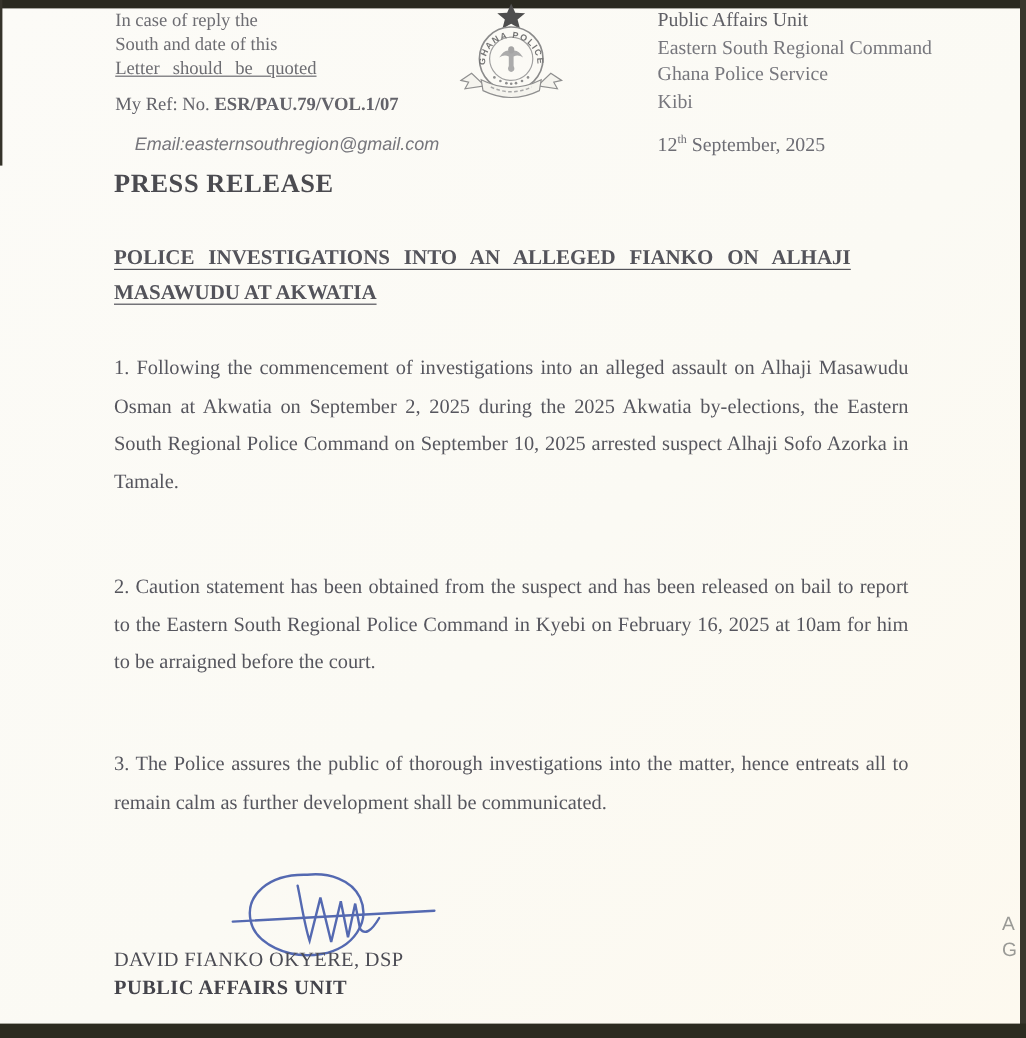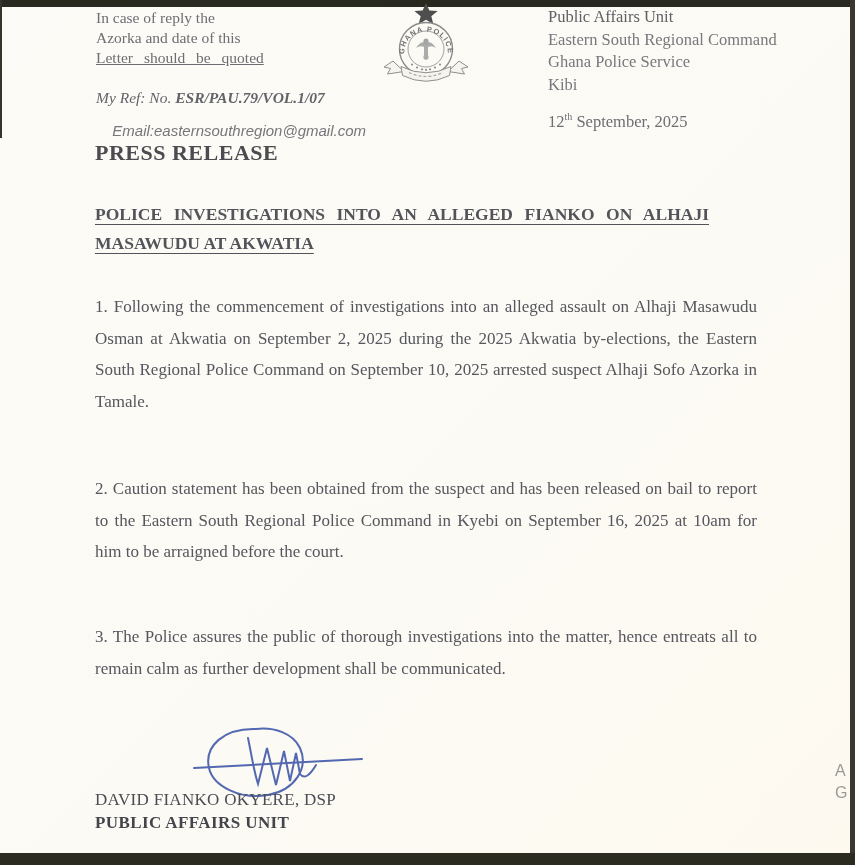--- a/index.html
+++ b/index.html
@@ -12,21 +12,21 @@
     color:#55555c;
     overflow:hidden;
   }
   .bar-top{position:absolute;left:0;top:0;width:855px;height:7px;background:#2a2920;}
   .bar-bottom{position:absolute;left:0;bottom:0;width:855px;height:12px;background:#2c2b20;}
   .strip-right{position:absolute;right:0;top:0;width:5px;height:865px;background:#3a382e;}
   .strip-left{position:absolute;left:0;top:0;width:2px;height:138px;background:#35332a;}
 
   .hdr-left{position:absolute;left:96px;top:8px;width:270px;font-size:15.5px;line-height:20px;color:#6d6d72;}
   .hdr-left .quoted{text-decoration:underline;word-spacing:7px;}
-  .hdr-left .ref{font-style:italic;margin-top:20px;color:#63636a;}
+  .hdr-left .ref{margin-top:10px;color:#63636a;}
   .hdr-left .ref b{font-weight:bold;}
   .hdr-left .email{font-family:"Liberation Sans","DejaVu Sans",sans-serif;font-style:italic;margin-top:13px;font-size:15px;color:#76767c;text-align:right;}
 
   .crest{position:absolute;left:383px;top:3px;}
 
   .hdr-right{position:absolute;left:548px;top:6px;font-size:16.5px;line-height:22.5px;color:#77777d;}
   .hdr-right .l0{color:#606066;}
   .date-line{position:absolute;left:548px;top:111px;font-size:16.5px;color:#6d6d74;}
   .date-line sup{font-size:10px;}
 
@@ -51,21 +51,21 @@
 <body>
 
 <div class="page">
   <div class="bar-top"></div>
   <div class="strip-left"></div>
   <div class="strip-right"></div>
   <div class="bar-bottom"></div>
 
   <div class="hdr-left">
     <div>In case of reply the</div>
-    <div>Azorka and date of this</div>
+    <div>South and date of this</div>
     <div class="quoted">Letter should be quoted</div>
     <div class="ref"><span>My Ref: No. </span><b>ESR/PAU.79/VOL.1/07</b></div>
     <div class="email">Email:easternsouthregion@gmail.com</div>
   </div>
 
   <div class="crest">
     <svg width="86" height="92" viewBox="0 0 86 92" xmlns="http://www.w3.org/2000/svg">
 
       <path d="M43 0 L46.4 7.6 L54.6 8 L48.3 13.3 L50.4 21.2 L43 16.7 L35.6 21.2 L37.7 13.3 L31.4 8 L39.6 7.6 Z" fill="#4e4e4e"></path>
 
@@ -108,21 +108,21 @@
     <span>12</span><sup>th</sup><span> September, 2025</span>
   </div>
 
   <div class="press-release">PRESS RELEASE</div>
 
   <div class="subject">
     <span>POLICE INVESTIGATIONS INTO AN ALLEGED FIANKO ON ALHAJI MASAWUDU AT AKWATIA</span>
   </div>
 
   <div class="para para-1">1. Following the commencement of investigations into an alleged assault on Alhaji Masawudu Osman at Akwatia on September 2, 2025 during the 2025 Akwatia by-elections, the Eastern South Regional Police Command on September 10, 2025 arrested suspect Alhaji Sofo Azorka in Tamale.</div>
-  <div class="para para-2">2. Caution statement has been obtained from the suspect and has been released on bail to report to the Eastern South Regional Police Command in Kyebi on September 16, 2025 at 10am for him to be arraigned before the court.</div>
+  <div class="para para-2">2. Caution statement has been obtained from the suspect and has been released on bail to report to the Eastern South Regional Police Command in Kyebi on February 16, 2025 at 10am for him to be arraigned before the court.</div>
   <div class="para para-3">3. The Police assures the public of thorough investigations into the matter, hence entreats all to remain calm as further development shall be communicated.</div>
 
   <div class="sig-svg">
     <svg width="180" height="82" viewBox="0 0 180 82" xmlns="http://www.w3.org/2000/svg">
       <g fill="none" stroke="#3d55a8" stroke-width="2" stroke-linecap="round" opacity="0.88">
         <path d="M64 5 C 32 4 12 22 17 44 C 21 62 48 76 76 71 C 103 66 117 44 108 24 C 101 9 82 3 64 5"></path>
         <path d="M2 44 L 170 35"></path>
         <path d="M56 14 C 59 28 62 48 66 60 L 75 24 L 84 61 L 92 27 L 98 57 L 104 29 L 108 50 Q 114 58 124 41"></path>
       </g>
     </svg>

